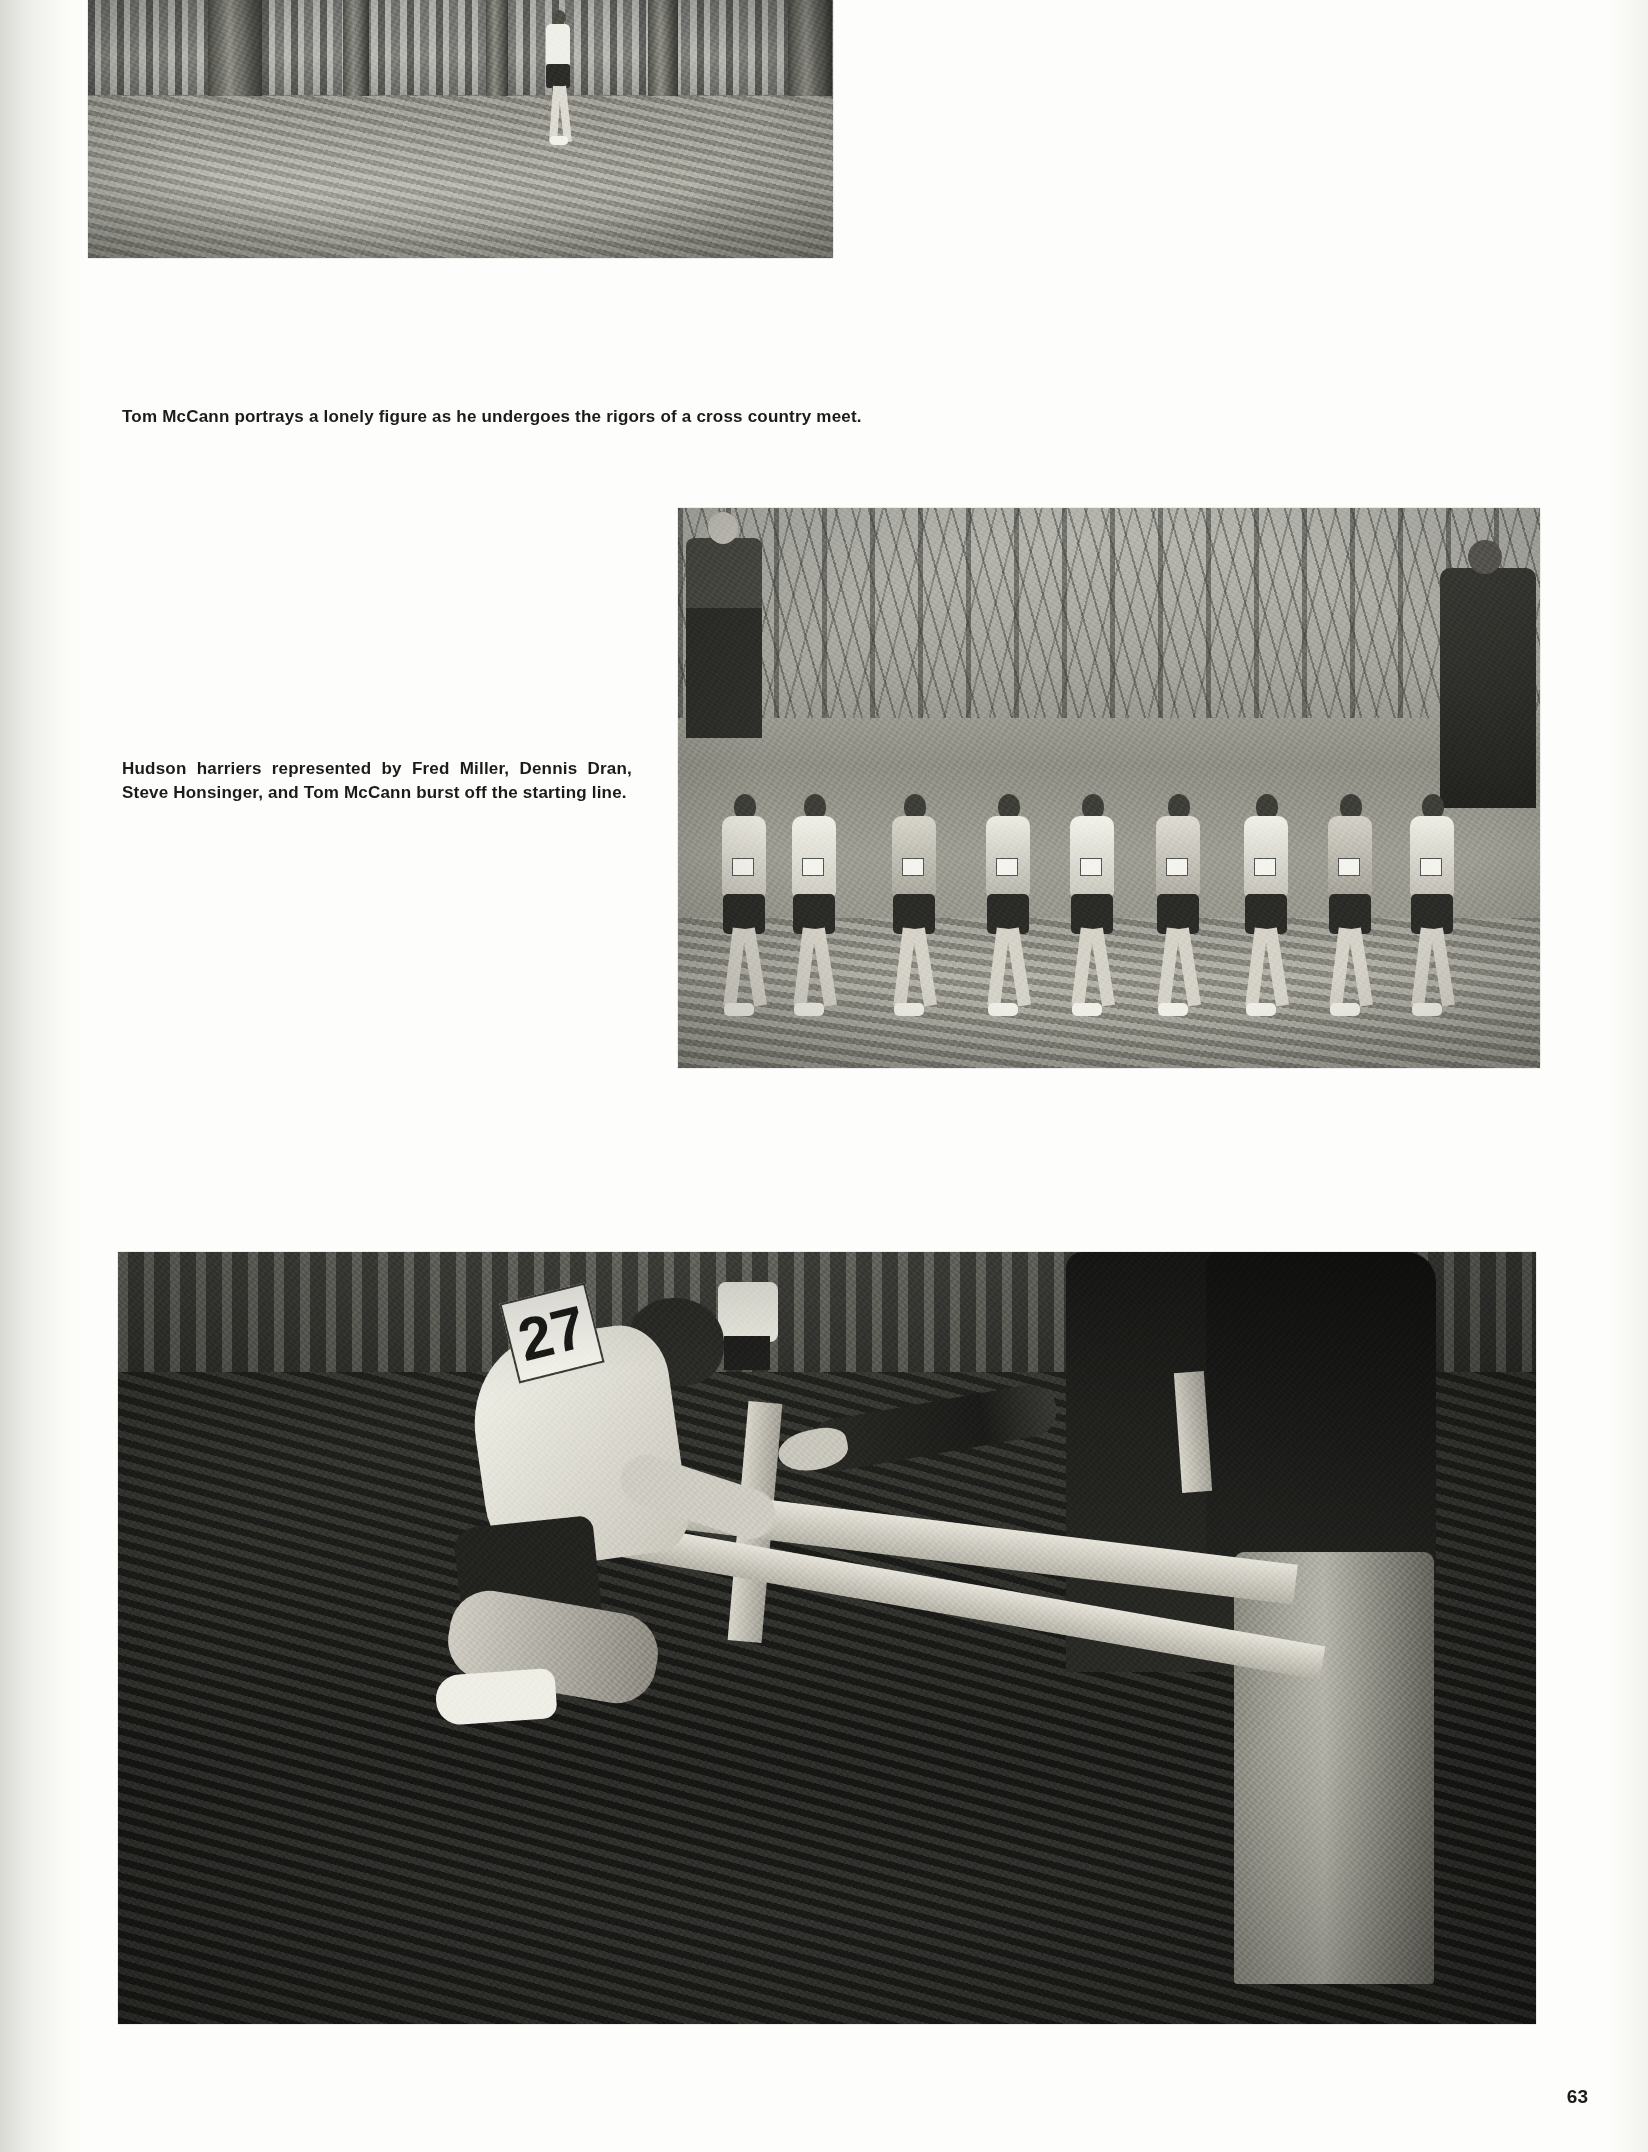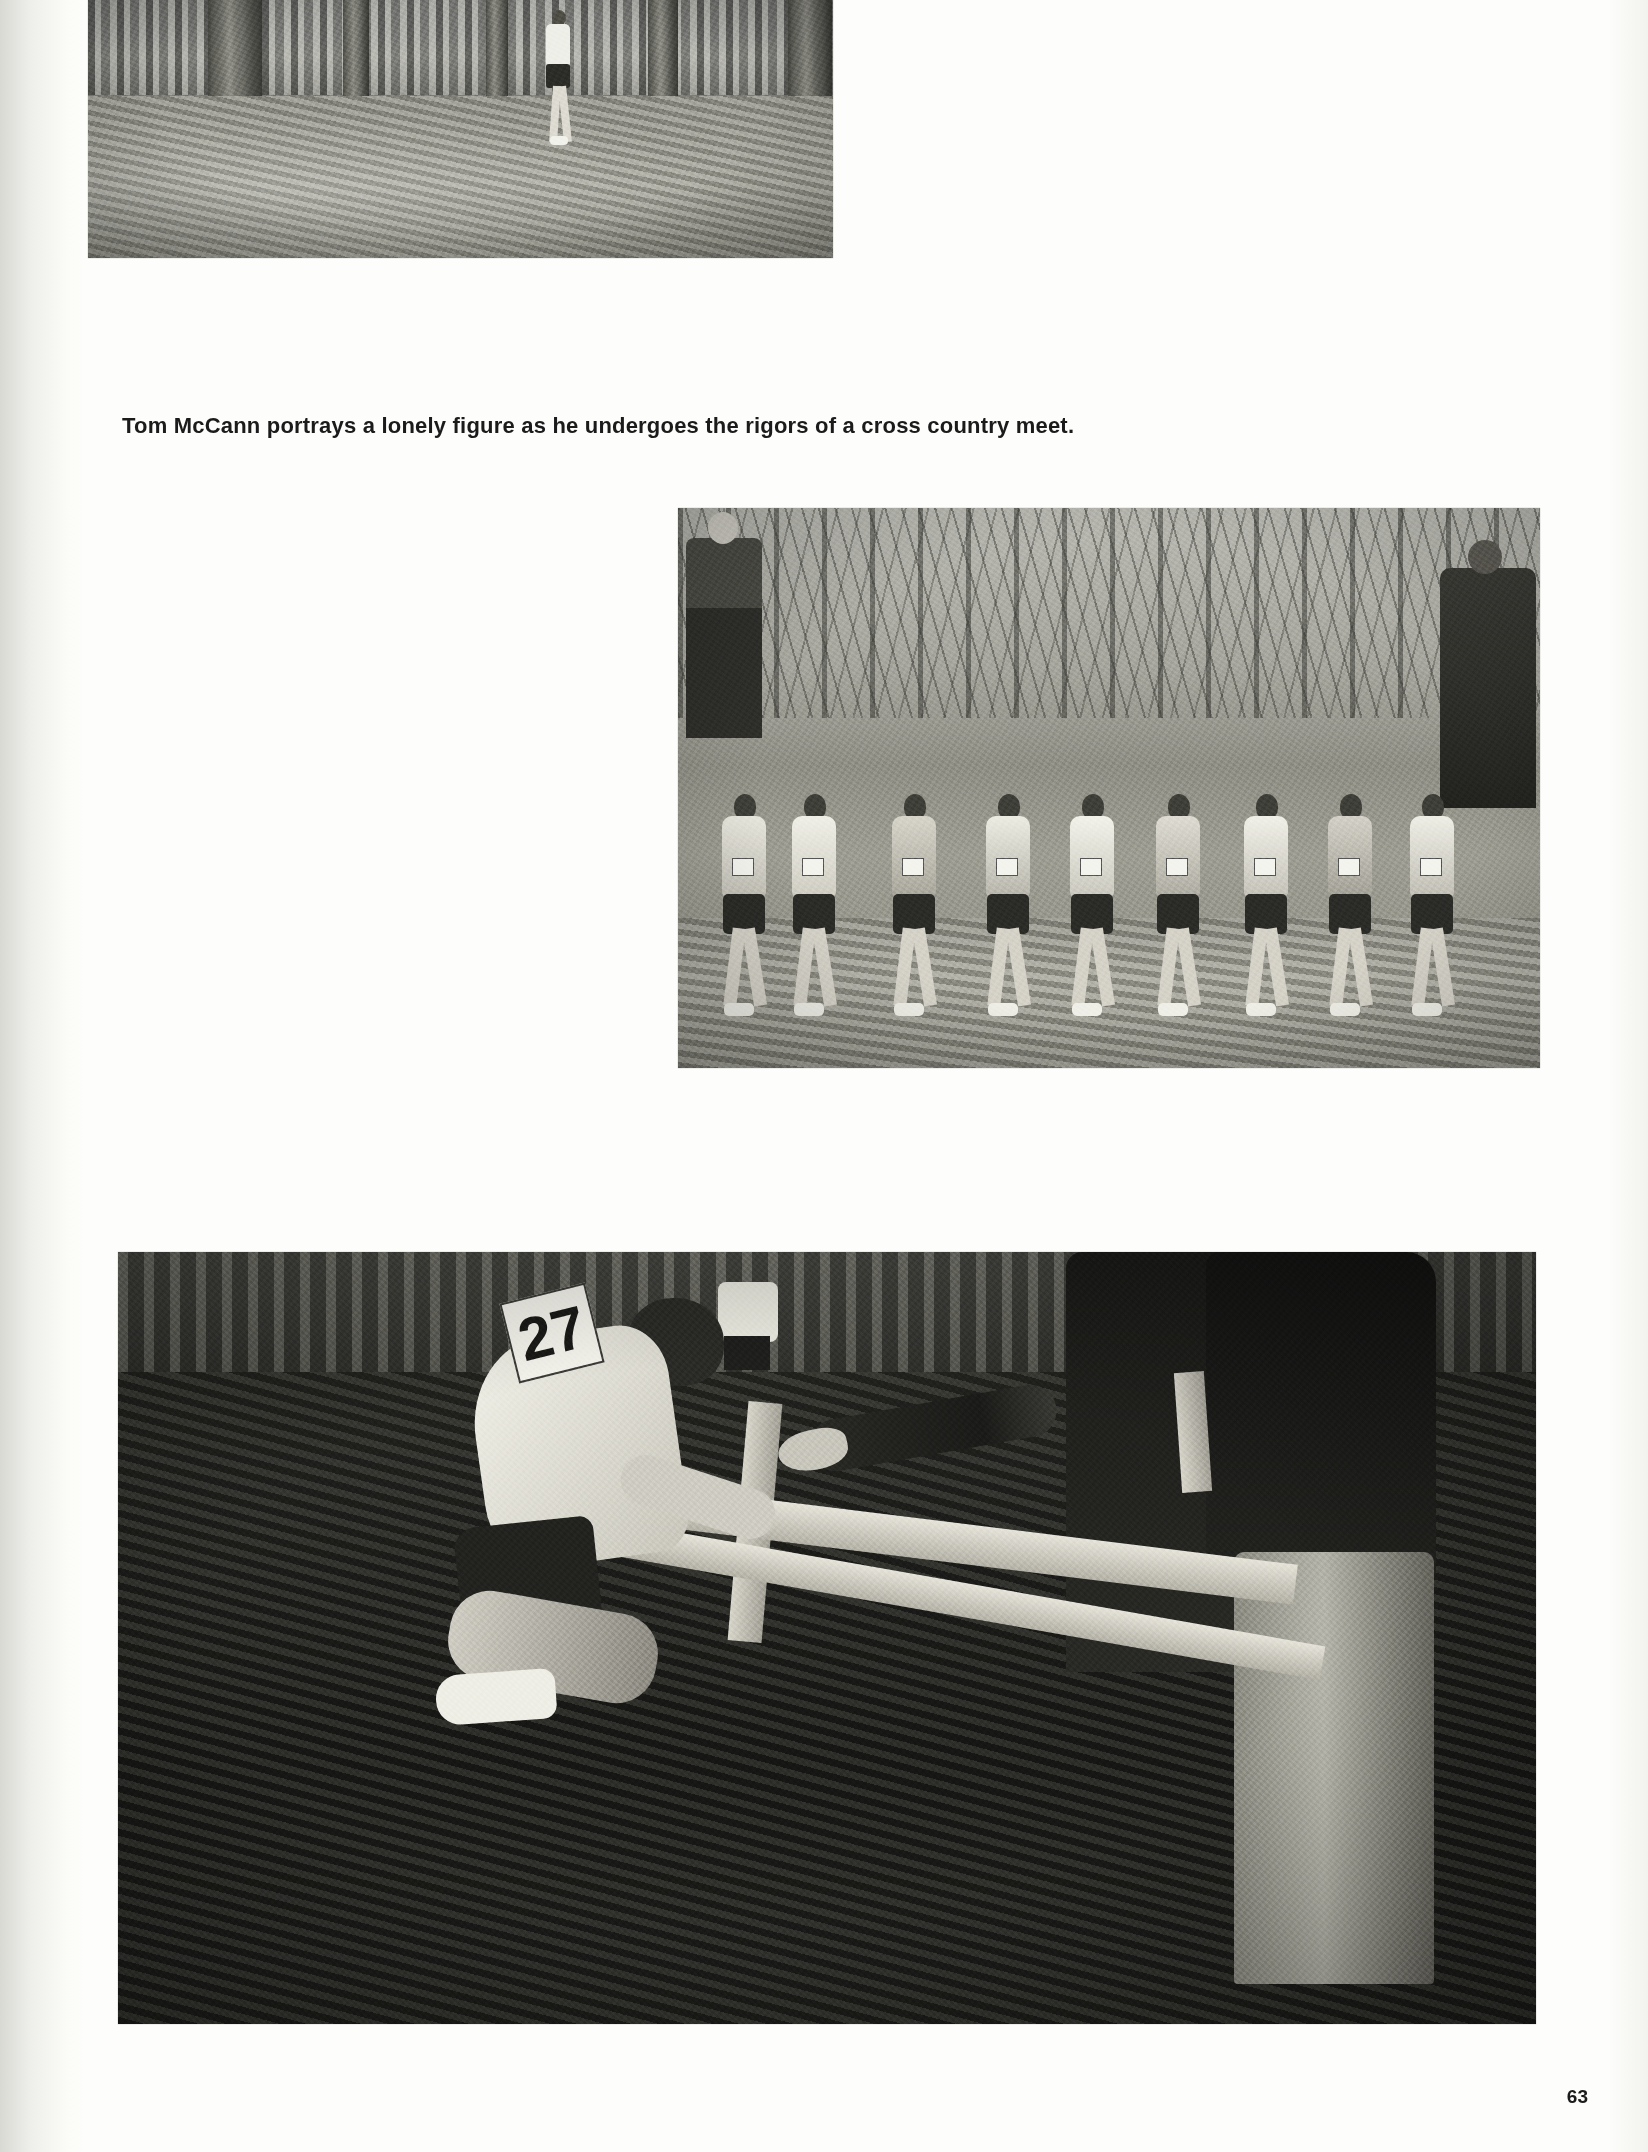--- a/index.html
+++ b/index.html
@@ -36,21 +36,21 @@
     top: 0;
     width: 40px;
     height: 100%;
     background: linear-gradient(to left, #f2f2ee 0%, #fdfdfb 100%);
     pointer-events: none;
   }
 
   .caption {
     position: absolute;
     font-weight: bold;
-    font-size: 22px;
+    font-size: 17px;
     line-height: 1.42;
     color: #1b1b1b;
     letter-spacing: 0.2px;
     text-align: justify;
   }
 
   .photo {
     position: absolute;
     overflow: hidden;
     background: #7a7a7a;
@@ -461,20 +461,21 @@
         <div class="shorts2"></div>
         <div class="lg a"></div>
         <div class="lg b"></div>
         <div class="sh"></div>
       </div>
     </div>
     <div class="grain"></div>
     <div class="vign"></div>
   </div>
 
+  <p class="caption" id="cap2">Hudson harriers represented by Fred Miller, Dennis Dran, Steve Honsinger, and Tom McCann burst off the starting line.</p>
 
 
   <div class="photo" id="photo3">
     <div class="dark"></div>
     <div class="topband"></div>
     <div class="grass"></div>
 
     <div class="manFar"></div>
     <div class="manR">
       <div class="coat"></div>

